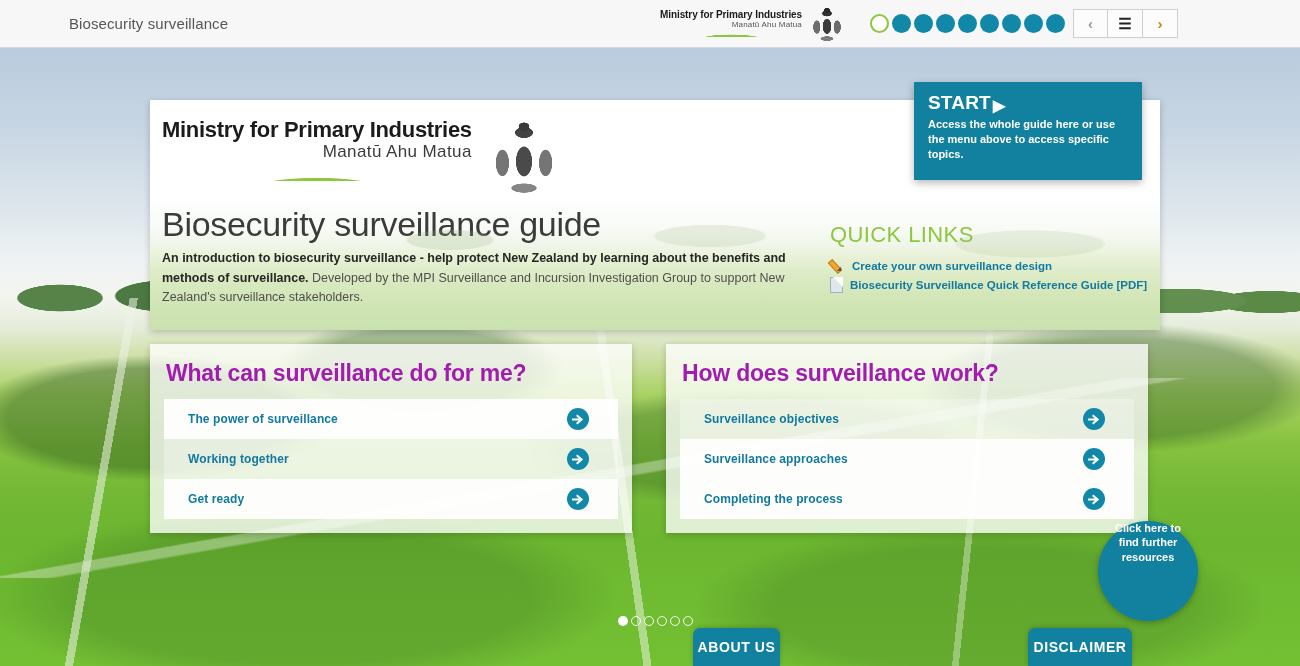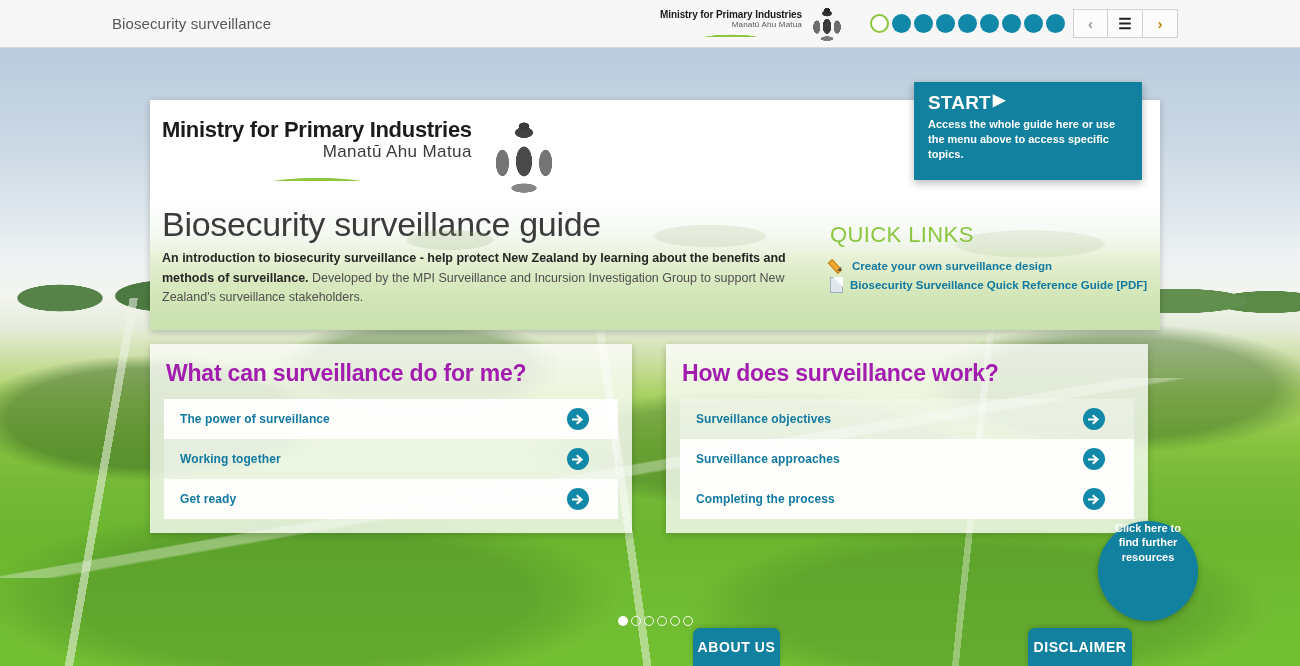--- a/index.html
+++ b/index.html
@@ -71,21 +71,21 @@
   }
 
   
   #topbar {
     position: absolute; left: 0; top: 0; width: 1300px; height: 48px;
     background: #f7f7f7;
     border-bottom: 1px solid #d6d9e0;
     display: flex; align-items: center;
   }
   #topbar .title {
-    margin-left: 112px;
+    margin-left: 69px;
     font-size: 15px; color: #565656;
     letter-spacing: .1px;
     white-space: nowrap;
   }
   #topbar .spacer { flex: 1; }
 
   .mpi-mini { display: flex; align-items: center; gap: 8px; margin-right: 26px; }
   .mpi-mini .words { text-align: right; line-height: 1.06; }
   .mpi-mini .w1 { font-size: 10px; font-weight: bold; color: #1b1b1b; letter-spacing: -.1px; }
   .mpi-mini .w2 { font-size: 8px; color: #555; letter-spacing: .2px; }
@@ -209,21 +209,21 @@
     padding: 14px 14px 14px 14px;
   }
   #panel-left  { left: 150px; top: 344px; width: 482px; }
   #panel-right { left: 666px; top: 344px; width: 482px; }
   .panel h2 {
     margin: 2px 0 12px 2px; font-size: 23px; font-weight: bold;
     color: #a21caf; letter-spacing: -.2px;
   }
   .row {
     position: relative; height: 40px; display: flex; align-items: center;
-    padding: 0 0 0 16px; margin-bottom: 0;
+    padding: 0 0 0 24px; margin-bottom: 0;
   }
   .row.light { background: rgba(255,255,255,.93); }
   .row.dark  { background: rgba(255,255,255,.30); }
   .row.active {
     background: rgba(255,255,255,.46);
     border: 2px solid #1b7fa0;
   }
   .row .label {
     font-size: 12px; font-weight: bold; color: #1279a0; letter-spacing: .1px;
   }
@@ -236,21 +236,21 @@
 
   
   #start-callout {
     position: absolute; left: 914px; top: 82px; width: 228px; height: 98px;
     background: #12809f; color: #fff;
     box-shadow: 0 3px 8px rgba(0,0,0,.28);
     padding: 10px 14px 0 14px;
   }
   #start-callout .st-head {
     font-size: 19px; font-weight: bold; letter-spacing: .2px;
-    display: flex; align-items: flex-start; gap: 2px; margin-bottom: 3px;
+    display: flex; align-items: flex-end; gap: 2px; margin-bottom: 3px;
   }
   #start-callout .st-body { font-size: 11px; font-weight: bold; line-height: 1.36; }
 
   
   #resources-bubble {
     position: absolute; left: 1098px; top: 521px;
     width: 100px; height: 100px; border-radius: 50%;
     background: #12809f; color: #fff;
     display: flex; justify-content: center;
     text-align: center; font-size: 11px; font-weight: bold; line-height: 1.3;

